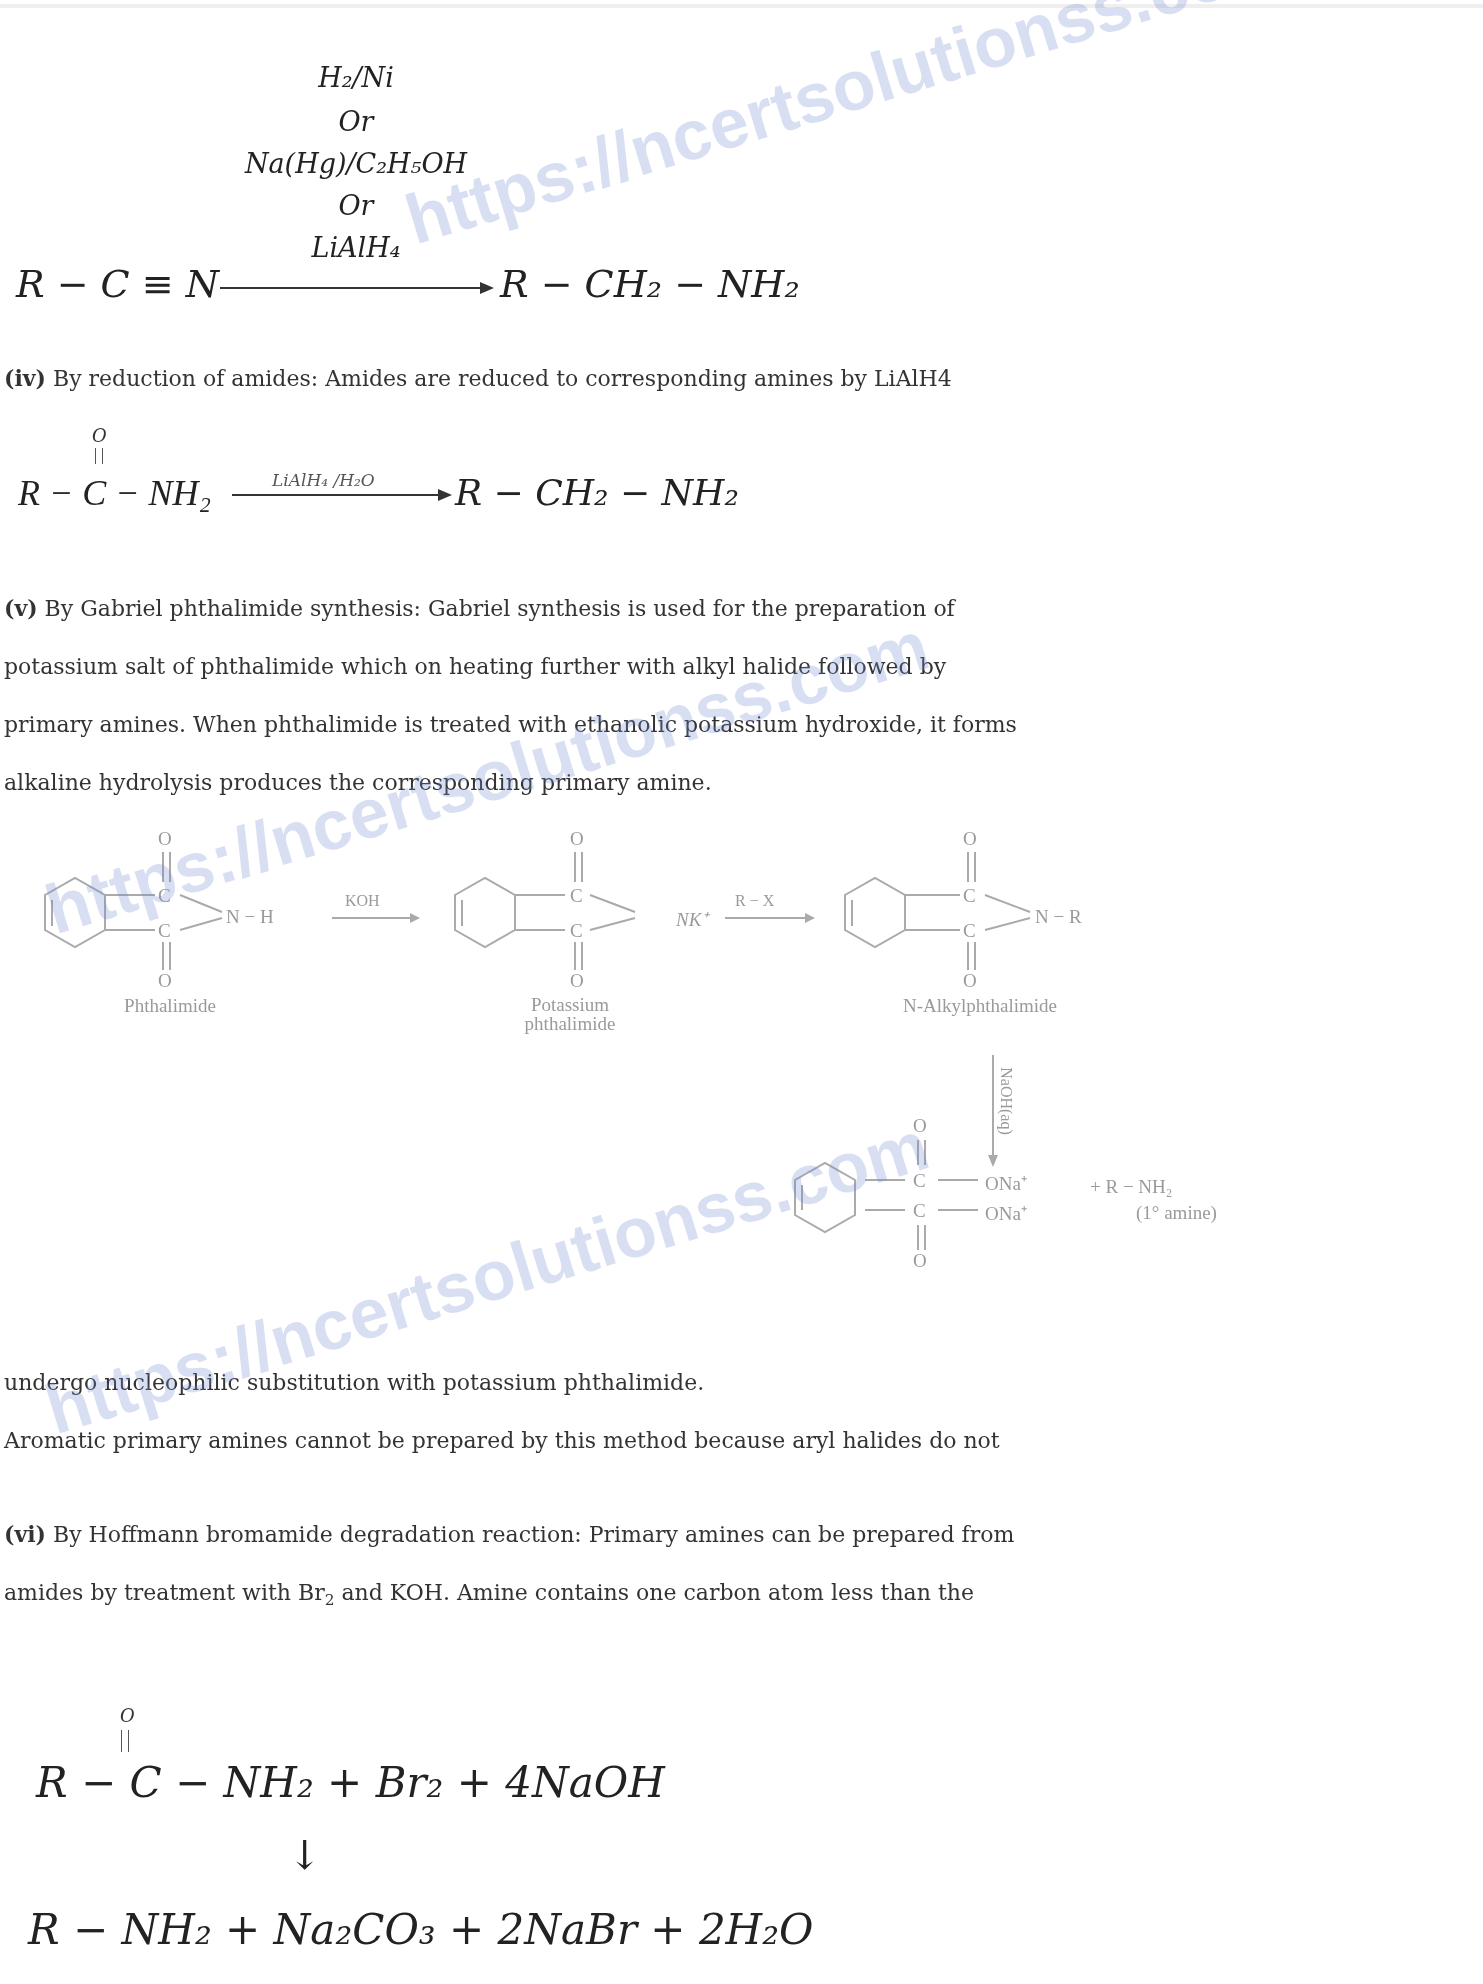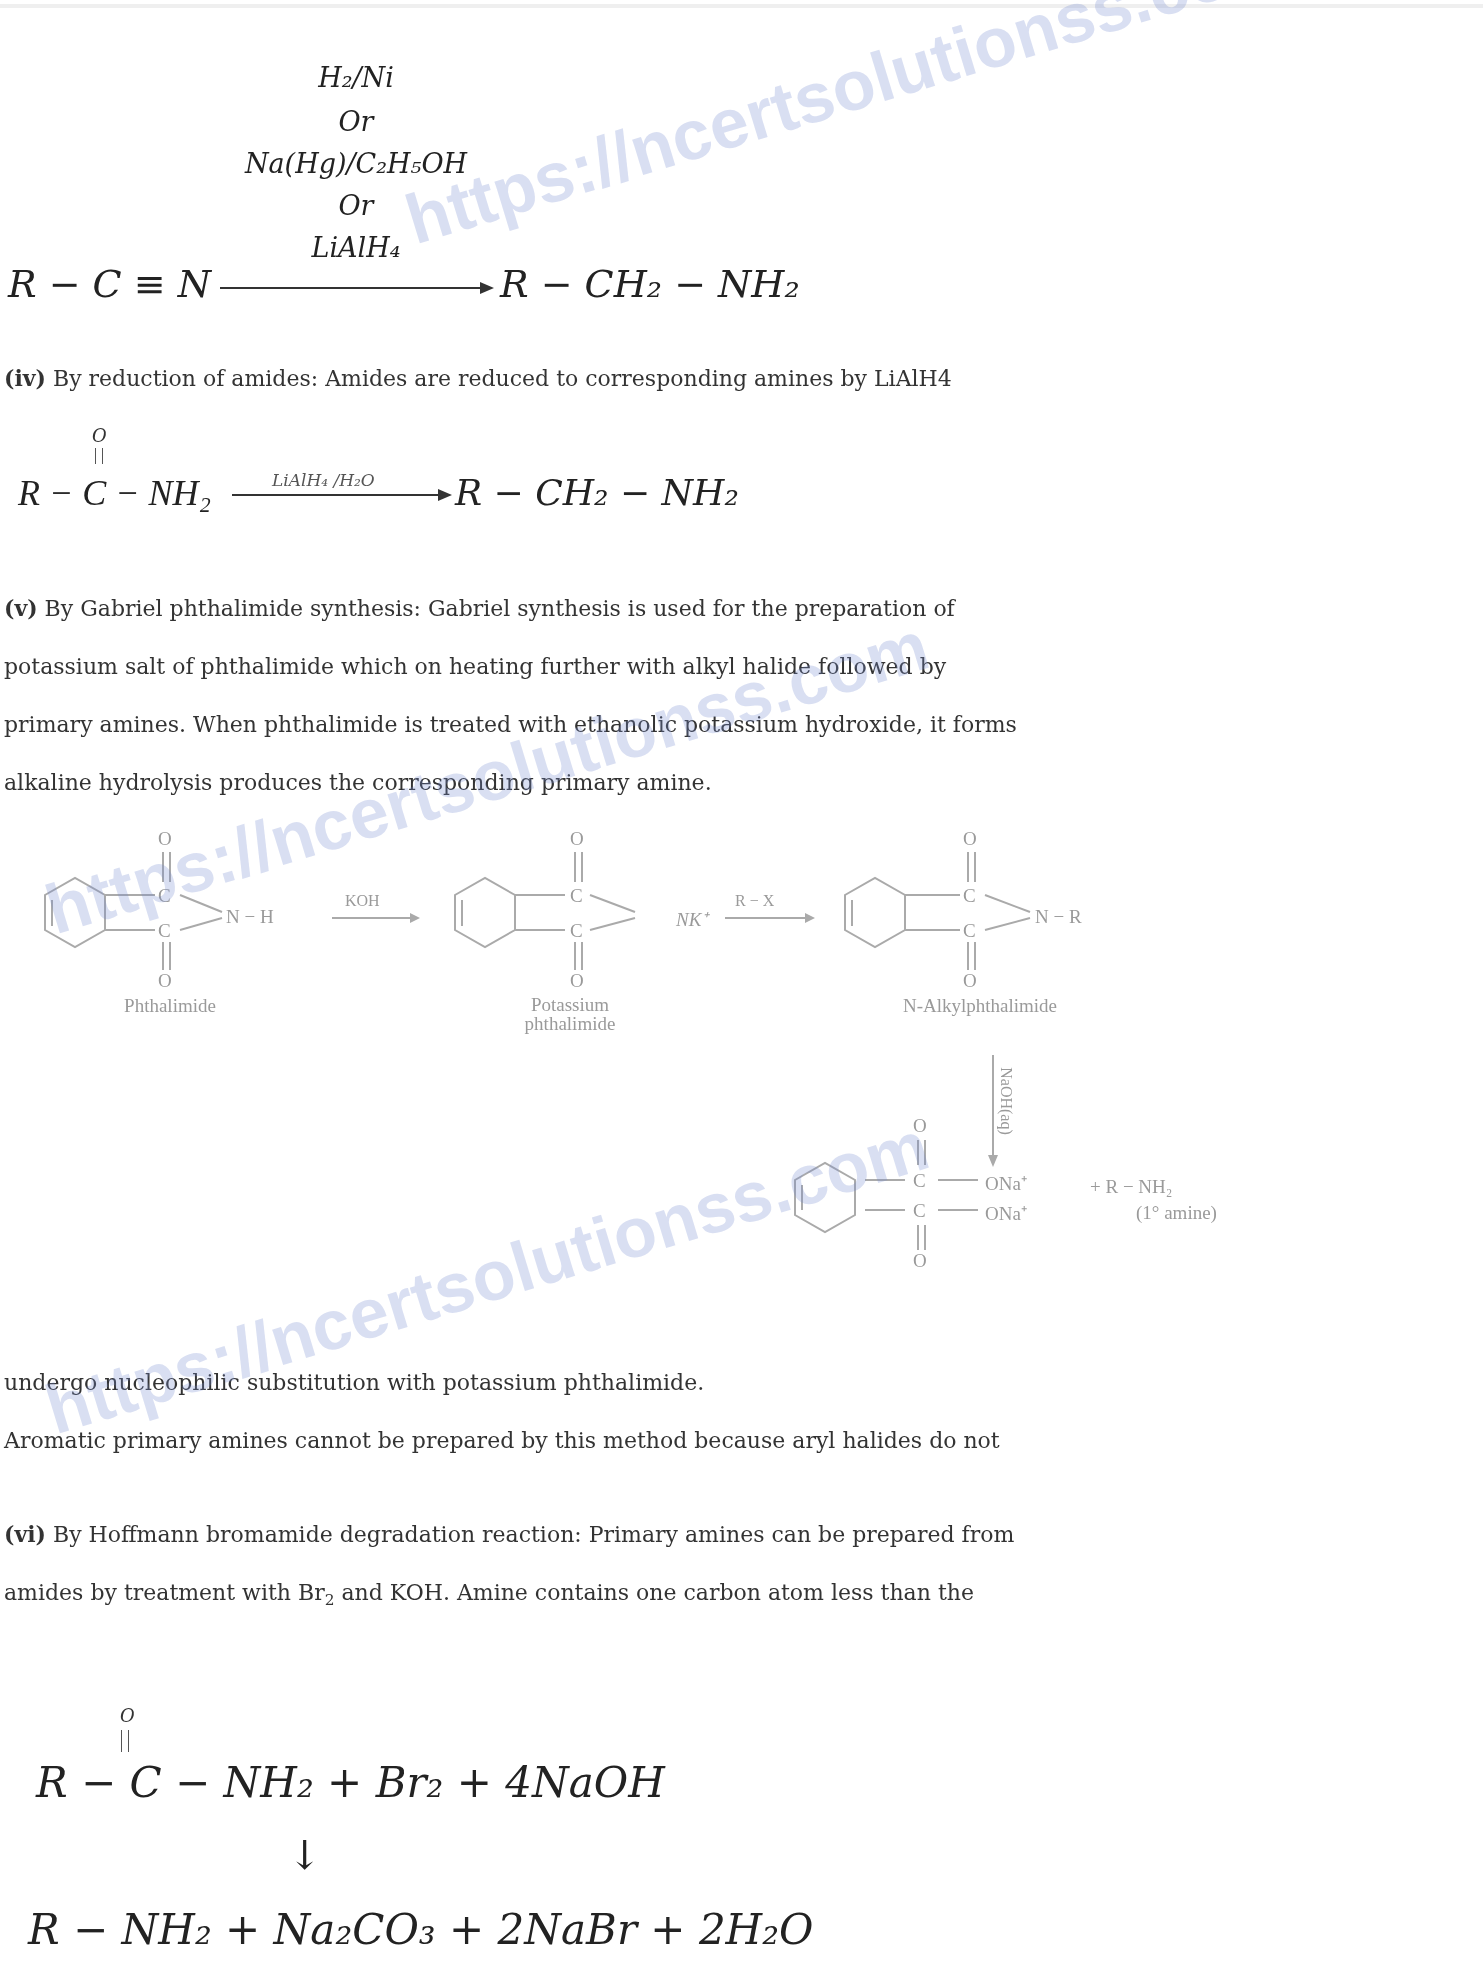--- a/index.html
+++ b/index.html
@@ -23,21 +23,21 @@
 </head>
 <body>
 
 <div class="topbar"></div>
 
 <div class="math reagent" style="top:62px;">H₂/Ni</div>
 <div class="math reagent" style="top:106px;">Or</div>
 <div class="math reagent" style="top:148px;">Na(Hg)/C₂H₅OH</div>
 <div class="math reagent" style="top:190px;">Or</div>
 <div class="math reagent" style="top:232px;">LiAlH₄</div>
-<div class="math eq-main" style="left:8px; top:262px;">R − C ≡ N</div>
+<div class="math eq-main" style="left:16px; top:262px;">R − C ≡ N</div>
 <div class="arrow-line" style="left:220px; top:287px; width:262px;"></div>
 <div class="arrow-head" style="left:480px; top:282px;"></div>
 <div class="math eq-main" style="left:500px; top:262px;">R − CH₂ − NH₂</div>
 
 <div class="prose" style="top:349px;"><b>(iv)</b><span> By reduction of amides: Amides are reduced to corresponding amines by LiAlH4</span></div>
 
 <div class="o-mark" style="left:92px; top:425px;">O</div>
 <div class="dbl" style="left:95px; top:448px; height:16px;"></div>
 <div class="math" style="left:18px; top:472px; font-size:36px;font-family:Liberation Serif, serif;">R − C − NH₂</div>
 <div class="math tiny-reagent" style="left:272px; top:470px; font-size:17px;text-align:center;">LiAlH₄ /H₂O</div>

